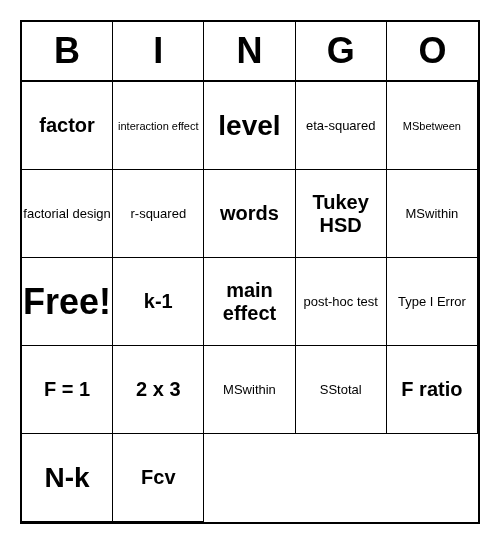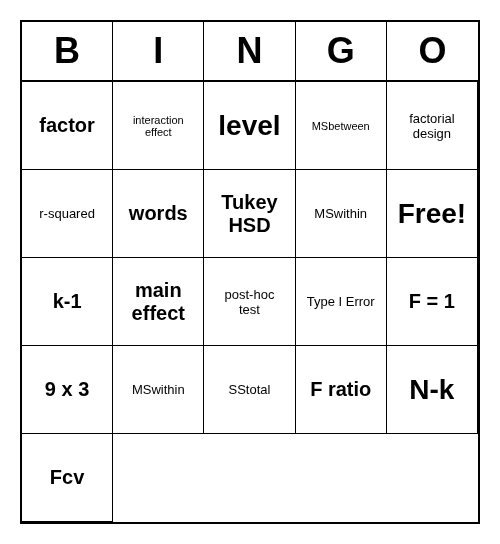--- a/index.html
+++ b/index.html
@@ -48,21 +48,21 @@
     }
 
     .bingo-cell {
       border: 1px solid #000;
       border-top: none;
       border-left: none;
       display: flex;
       justify-content: flex-end;
       align-items: center;
       text-align: center;
-      padding: 6px 8px;
+      padding: 6px 0;
       min-height: 88px;
     }
 
     .bingo-cell:nth-child(5n+1) {
       border-left: none;
     }
 
     .bingo-cell-inner {
       display: flex;
       flex-direction: column;
@@ -84,21 +84,21 @@
 
     .cell-small {
       font-size: 13px;
     }
 
     .cell-tiny {
       font-size: 11px;
     }
 
     .free-cell {
-      font-size: 28px;
+      font-size: 36px;
       font-weight: bold;
     }
   </style>
 </head>
 <body>
 
 <div class="bingo-card">
   <div class="bingo-header">
   <div class="bingo-header-cell">B</div>
       <div class="bingo-header-cell">I</div>
@@ -117,20 +117,25 @@
           <span class="cell-tiny">interaction effect</span>
         </div>
       </div>
       <div class="bingo-cell">
         <div class="bingo-cell-inner">
           <span class="cell-large">level</span>
         </div>
       </div>
       <div class="bingo-cell">
         <div class="bingo-cell-inner">
+          <span class="cell-small">eta-squared</span>
+        </div>
+      </div>
+      <div class="bingo-cell">
+        <div class="bingo-cell-inner">
           <span class="cell-tiny">MSbetween</span>
         </div>
       </div>
       <div class="bingo-cell">
         <div class="bingo-cell-inner">
           <span class="cell-small">factorial design</span>
         </div>
       </div>
       <div class="bingo-cell">
         <div class="bingo-cell-inner">
@@ -177,21 +182,21 @@
           <span class="cell-small">Type I Error</span>
         </div>
       </div>
       <div class="bingo-cell">
         <div class="bingo-cell-inner">
           <span class="cell-medium">F = 1</span>
         </div>
       </div>
       <div class="bingo-cell">
         <div class="bingo-cell-inner">
-          <span class="cell-medium">9 x 3</span>
+          <span class="cell-medium">2 x 3</span>
         </div>
       </div>
       <div class="bingo-cell">
         <div class="bingo-cell-inner">
           <span class="cell-small">MSwithin</span>
         </div>
       </div>
       <div class="bingo-cell">
         <div class="bingo-cell-inner">
           <span class="cell-small">SStotal</span>

